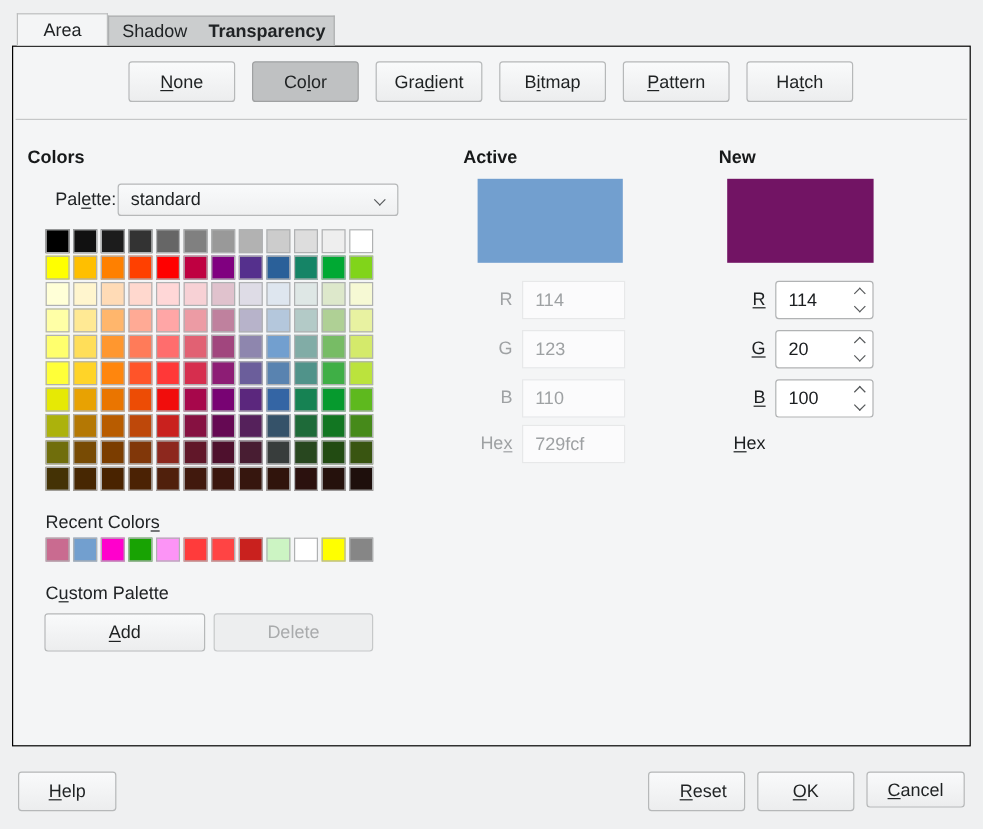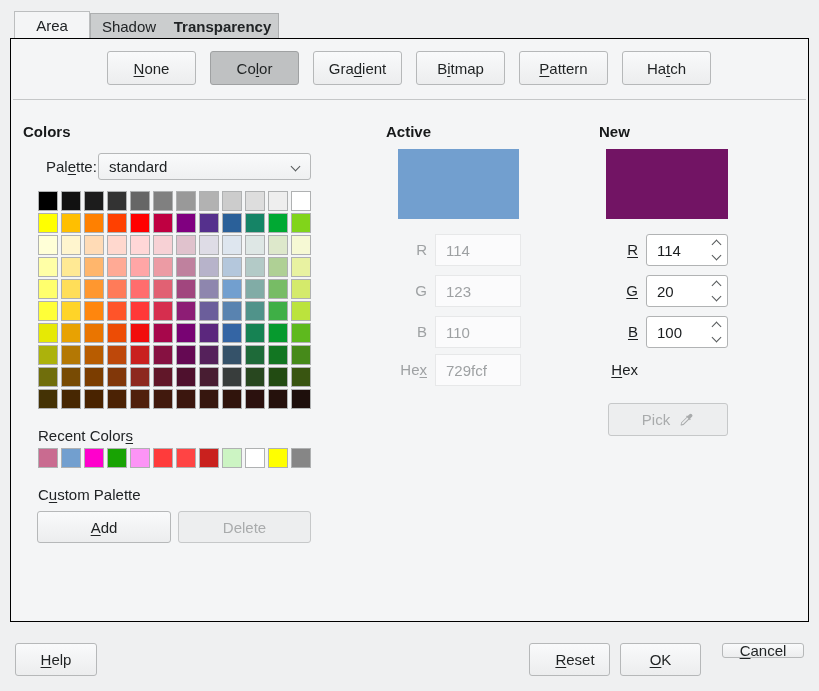--- a/index.html
+++ b/index.html
@@ -28,21 +28,21 @@
   .btn.checked { background:#BFC1C2; border-color:#9FA1A2; }
   .btn.disabled { color:#A9ABAC; background:#EDEEEF; border-color:#C6C8C9; }
   .mn { text-decoration:underline; text-underline-offset:2px; }
 
   .separator { position:absolute; left:2px; right:2px; top:60px; height:1px; background:#C5C7C8; }
 
   .heading { position:absolute; font-weight:bold; color:#17191A; }
 
   
   .palette-label { position:absolute; left:35px; top:119px; }
-  .dropdown { position:absolute; left:87px; top:114px; width:213px; height:27px;
+  .dropdown { position:absolute; left:87px; top:114px; width:234px; height:27px;
               background:linear-gradient(#F9FAFB,#EFF0F1); border:1px solid #B6B8B9; border-radius:3px;
               display:flex; align-items:center; padding-left:10px; }
   .chev { width:7px; height:7px; border-right:1.5px solid #55585A; border-bottom:1.5px solid #55585A; }
   .chev.down { transform:rotate(45deg); }
   .chev.up { transform:rotate(-135deg); }
   .dropdown .chev { position:absolute; right:11px; top:9px; }
 
   .grid { position:absolute; left:27px; top:152px; display:grid;
           grid-template-columns:repeat(12,20px); grid-auto-rows:20px; column-gap:3px; row-gap:2px; }
   .swatch { width:20px; height:20px; border:1px solid #AFB1B2; }
@@ -70,21 +70,21 @@
   .row-1 { top:195px; } .row-2 { top:236px; } .row-3 { top:277px; } .row-4 { top:315px; }
   .lrow-1 { top:202px; } .lrow-2 { top:243px; } .lrow-3 { top:284px; } .lrow-4 { top:322px; }
 
   .pick-btn { position:absolute; left:597px; top:364px; width:120px; height:33px; gap:8px; }
 
   
   .help-btn { position:absolute; left:15px; top:643px; width:82px; height:33px; }
   .footer-right { position:absolute; right:15px; top:643px; display:flex; gap:10px; }
   .reset-btn { width:81px; height:33px;padding-left:11px; }
   .ok-btn { width:81px; height:33px; }
-  .cancel-btn { width:82px; height:15px;margin-left:11px; }
+  .cancel-btn { width:82px; height:30px; }
 </style>
 </head>
 <body>
 
 <div id="dialog">
 
   <div class="tabstrip">
     <div class="tab tab-active">
       <span>Area</span>
     </div>
@@ -312,26 +312,20 @@
     <div class="nlabel lrow-3" style="left:547px;"><span class="mn">B</span></div>
     <div class="field spin-field row-3">
       <span>100</span>
       <span class="spin">
         <span class="chev up"></span>
         <span class="chev down"></span>
       </span>
     </div>
     <div class="nlabel lrow-4" style="left:547px;"><span class="mn">H</span>ex</div>
 
-    <div class="btn pick-btn disabled">
-      <span>Pick</span>
-      <svg width="16" height="16" viewBox="0 0 24 24">
-        <path fill="#A9ABAC" d="M20.7 3.3a2.4 2.4 0 0 0-3.4 0l-2.8 2.8-1-1-1.4 1.4 1 1-8.4 8.4-.7 3.4a.8.8 0 0 0 1 1l3.4-.7 8.4-8.4 1 1 1.4-1.4-1-1 2.8-2.8a2.4 2.4 0 0 0 0-3.4zM7.6 18l-2.2.5.5-2.2 8-8 1.7 1.7-8 8z"></path>
-      </svg>
-    </div>
 
   </div>
 
   <div class="btn help-btn">
     <span><span class="mn">H</span>elp</span>
   </div>
   <div class="footer-right">
     <div class="btn reset-btn">
       <span><span class="mn">R</span>eset</span>
     </div>

